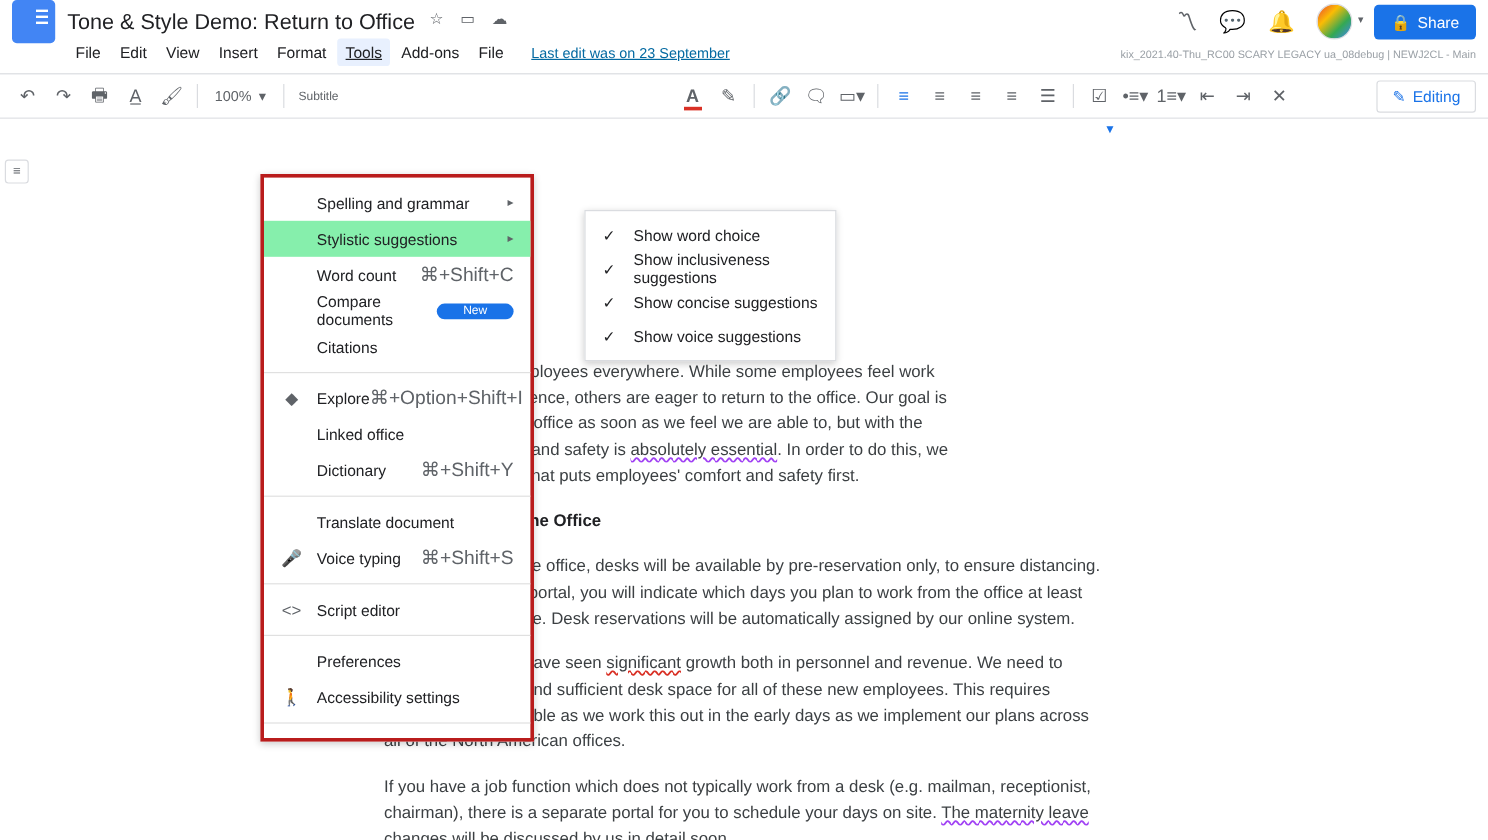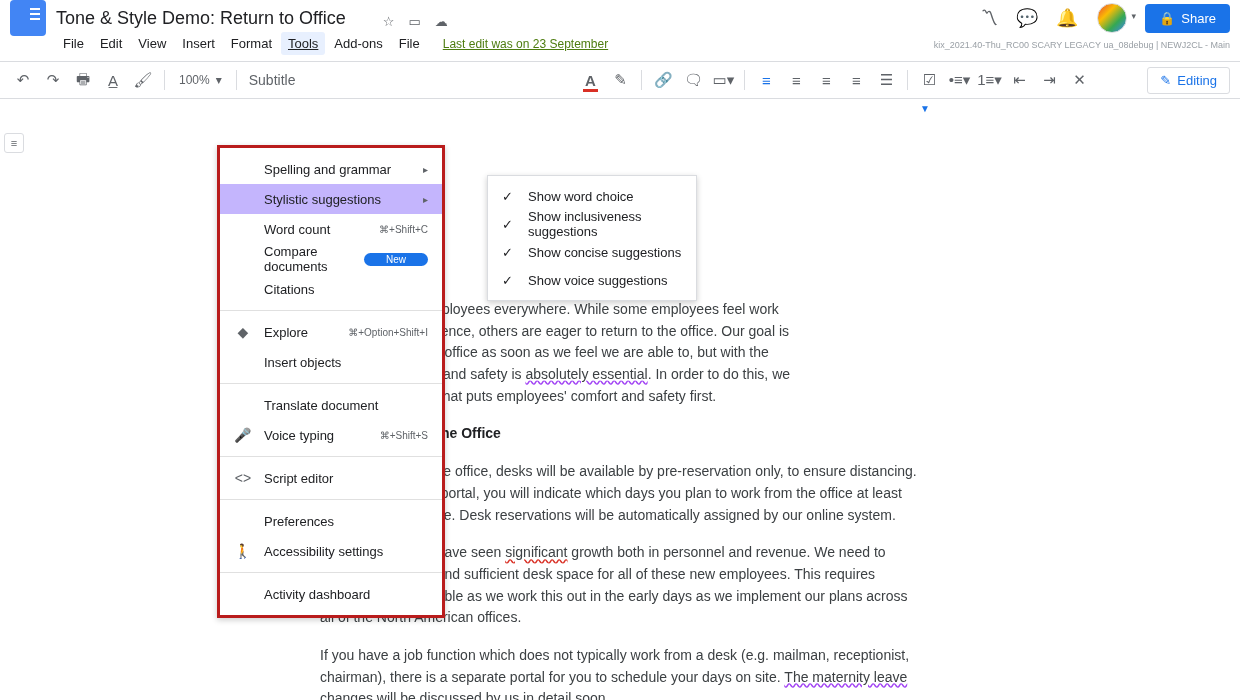--- a/index.html
+++ b/index.html
@@ -13,62 +13,62 @@
 .title-icons span { cursor: pointer; }
 .titlebar-right { margin-left: auto; display: flex; align-items: center; gap: 18px; }
 .titlebar-right .small { font-size: 9px; color: #9aa0a6; position: absolute; top: 40px; right: 10px; }
 .share-btn { background: #1a73e8; color: #fff; padding: 7px 14px; border-radius: 4px; display: flex; align-items: center; gap: 6px; font-weight: 500; cursor: pointer; }
 .avatar { width: 30px; height: 30px; border-radius: 50%; background: linear-gradient(135deg,#ea4335,#fbbc04,#34a853,#4285f4); position: relative; border: 1px solid #dadce0; }
 .avatar::after { content: '▾'; position: absolute; right: -10px; top: 7px; font-size: 9px; color: #5f6368; }
 
 .menubar { display: flex; align-items: center; padding: 2px 10px 6px 56px; gap: 2px; font-size: 13px; color: #202124; }
 .menubar .mitem { padding: 4px 7px; cursor: pointer; border-radius: 3px; }
 .menubar .mitem.active { background: #e8f0fe; text-decoration: underline; }
-.menubar .last-edit { margin-left: 14px; color: #4d7c0f; text-decoration: underline; font-size: 12px; }
+.menubar .last-edit { margin-left: 14px; color: #0369a1; text-decoration: underline; font-size: 12px; }
 
 .toolbar { display: flex; align-items: center; padding: 4px 10px; border-top: 1px solid #dadce0; border-bottom: 1px solid #dadce0; height: 38px; gap: 4px; color: #5f6368; }
 .tbtn { width: 26px; height: 26px; display: flex; align-items: center; justify-content: center; cursor: pointer; border-radius: 3px; font-size: 15px; }
 .tsep { width: 1px; height: 20px; background: #dadce0; margin: 0 4px; }
 .zoom { padding: 0 6px; font-size: 12px; display: flex; align-items: center; gap: 6px; }
-.style-sel { font-size: 14px; padding: 0 4px; }
+.style-sel { font-size: 10px; padding: 0 4px; }
 .editing-pill { margin-left: auto; background: #fff; border: 1px solid #dadce0; padding: 5px 12px; border-radius: 3px; display: flex; align-items: center; gap: 6px; color: #1a73e8; font-weight: 500; cursor: pointer; }
 
 .canvas { position: relative; height: calc(700px - 30px - 28px - 38px); background: #fff; }
 .ruler-marker { position: absolute; left: 920px; top: 4px; color: #1a73e8; font-size: 10px; }
 .side-tab { position: absolute; left: 4px; top: 34px; width: 20px; height: 20px; border: 1px solid #dadce0; border-radius: 3px; display: flex; align-items: center; justify-content: center; font-size: 11px; color: #5f6368; }
 
 .page { position: absolute; left: 320px; top: 10px; width: 600px; font-size: 14px; line-height: 1.55; color: #3c4043; }
 .page p { margin-bottom: 16px; }
 .page .bold { font-weight: 700; color: #202124; }
 .page .wavy-red { text-decoration: underline wavy #d93025; }
 .page .wavy-purple { text-decoration: underline wavy #a142f4; }
 
 .dropdown { position: absolute; left: 217px; top: 46px; width: 228px; background: #fff; border: 3px solid #b91c1c; box-shadow: 0 2px 6px rgba(0,0,0,.2); padding: 6px 0; z-index: 20; font-size: 13px; }
 .dditem { display: flex; align-items: center; padding: 0 14px 0 44px; height: 30px; cursor: pointer; position: relative; }
-.dditem.hover { background: #c4b5fd; }
-.dditem .shortcut { margin-left: auto; font-size: 10px; color: #5f6368; }
+.dditem.hover { background: #86efac; }
+.dditem .shortcut { margin-left: auto; font-size: 16px; color: #5f6368; }
 .dditem .arrow { margin-left: auto; font-size: 10px; color: #5f6368; }
 .dditem .leadicon { position: absolute; left: 14px; width: 18px; text-align: center; color: #5f6368; font-size: 14px; }
 .dditem .badge { margin-left: auto; background: #1a73e8; color: #fff; font-size: 10px; padding: 1px 22px; border-radius: 8px; }
 .ddsep { height: 1px; background: #e0e0e0; margin: 6px 0; }
 
 .submenu { position: absolute; left: 487px; top: 76px; width: 210px; background: #fff; border: 1px solid #dadce0; box-shadow: 0 2px 6px rgba(0,0,0,.2); padding: 6px 0; z-index: 21; font-size: 13px; }
 .subitem { display: flex; align-items: center; padding: 0 14px 0 40px; height: 28px; cursor: pointer; position: relative; }
 .subitem .check { position: absolute; left: 14px; font-size: 13px; }
 
 .ico-red-a { position: relative; font-weight: bold; }
 .ico-red-a::after { content: ''; position: absolute; left: -2px; right: -2px; bottom: -3px; height: 3px; background: #d93025; }
 </style>
 </head>
 <body>
 
 <div class="titlebar">
   <div class="app-logo"></div>
   <div style="display:flex;flex-direction:column;">
-    <div style="display:flex;align-items:flex-end;gap:27px;">
+    <div style="display:flex;align-items:flex-start;gap:2px;">
       <span class="doc-title">Tone &amp; Style Demo: Return to Office</span>
       <div class="title-icons">
         <span>☆</span>
         <span>▭</span>
         <span>☁</span>
       </div>
     </div>
   </div>
   <div class="titlebar-right">
     <span style="font-size:18px;color:#5f6368;">〽</span>
@@ -175,21 +175,25 @@
     <div class="dditem">
         <span>Citations</span>
       </div>
     <div class="ddsep"></div>
     <div class="dditem">
         <span class="leadicon">◆</span>
         <span>Explore</span>
         <span class="shortcut">⌘+Option+Shift+I</span>
       </div>
     <div class="dditem">
-        <span>Insert objects</span>
+        <span>Linked office</span>
+      </div>
+    <div class="dditem">
+        <span>Dictionary</span>
+        <span class="shortcut">⌘+Shift+Y</span>
       </div>
     <div class="ddsep"></div>
     <div class="dditem">
         <span>Translate document</span>
       </div>
     <div class="dditem">
         <span class="leadicon">🎤</span>
         <span>Voice typing</span>
         <span class="shortcut">⌘+Shift+S</span>
       </div>
@@ -200,23 +204,20 @@
       </div>
     <div class="ddsep"></div>
     <div class="dditem">
         <span>Preferences</span>
       </div>
     <div class="dditem">
         <span class="leadicon">🚶</span>
         <span>Accessibility settings</span>
       </div>
     <div class="ddsep"></div>
-    <div class="dditem">
-        <span>Activity dashboard</span>
-      </div>
   </div>
 
   <div class="submenu">
     <div class="subitem">
         <span class="check">✓</span>
         <span>Show word choice</span>
       </div>
     <div class="subitem">
         <span class="check">✓</span>
         <span>Show inclusiveness suggestions</span>

